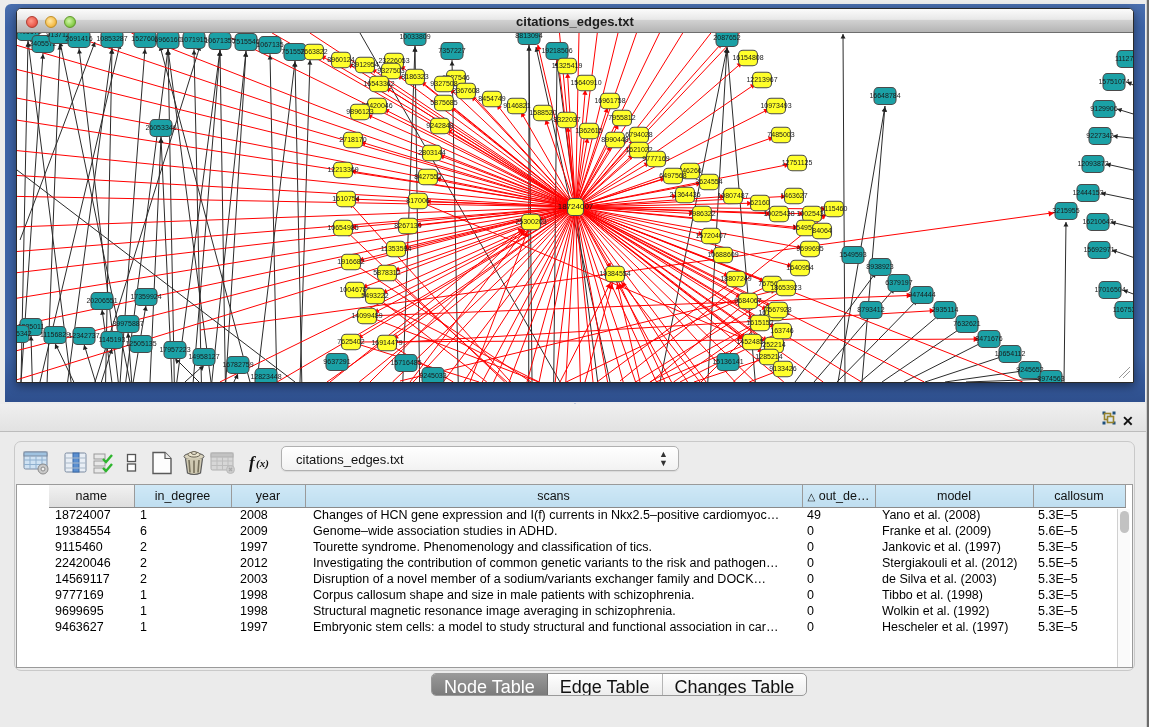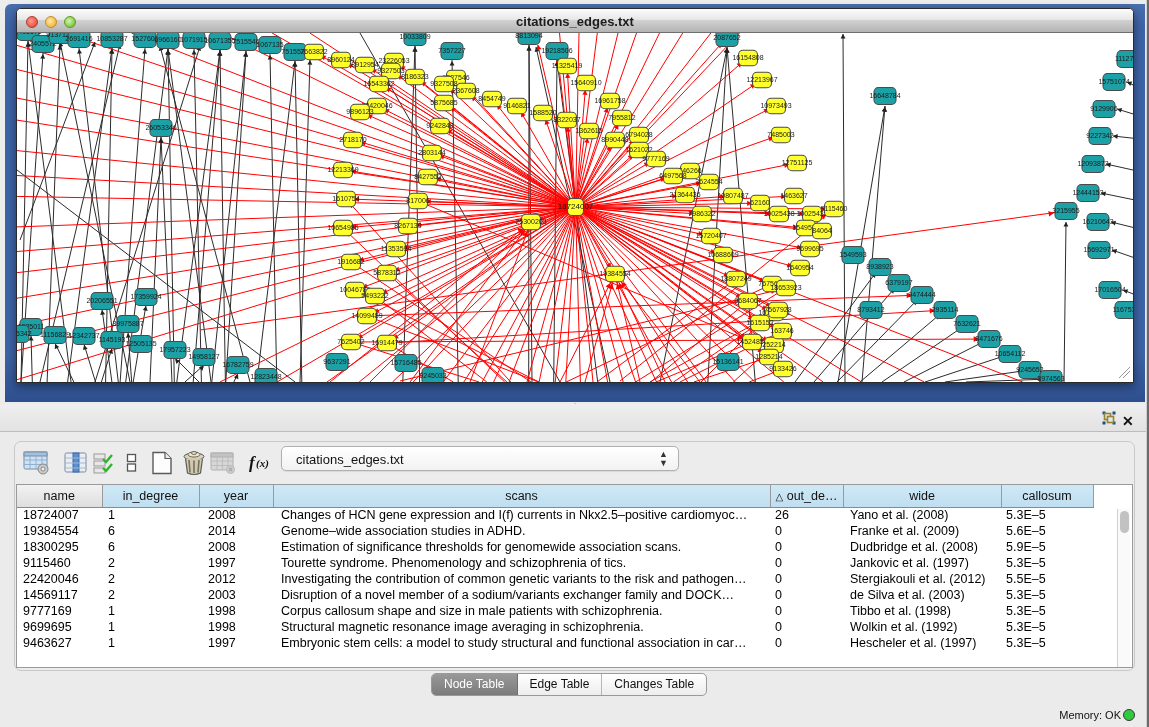--- a/index.html
+++ b/index.html
@@ -38,32 +38,32 @@
   #toolbar { position:absolute; left:0px; top:6px; width:100%; height:32px; }
   .tbi { position:absolute; top:2px; }
   #combo { position:absolute; left:266px; top:-2px; width:398px; height:25px;
     background:linear-gradient(180deg,#ffffff,#f2f2f2); border:1px solid #b0b0b0;
     border-radius:5px; box-shadow:0 1px 1px rgba(0,0,0,0.08); }
   #combo .ct { position:absolute; left:14px; top:5px; font-size:13px; color:#111; }
   #combo .arr { position:absolute; right:10px; top:3px; font-size:9px; color:#333; line-height:9px; text-align:center; }
   
   #tablewrap { position:absolute; left:1px; top:42px; width:1117px; height:184px;
     background:#fff; border:1px solid #9a9a9a; }
-  table.grid { border-collapse:collapse; table-layout:fixed; width:1076px; font-size:12.5px; }
+  table.grid { border-collapse:collapse; table-layout:fixed; width:1076px; font-size:12.5px;margin-left:32px; }
   table.grid th { height:22px; font-weight:normal; text-align:center; color:#111;
     background:linear-gradient(180deg,#cfe8f6,#bfdef0); border-right:1px solid #9a9a9a; border-bottom:1px solid #8a8a8a; overflow:hidden; white-space:nowrap; }
   table.grid th.namecol { background:linear-gradient(180deg,#f2f2f2,#dedede); }
   table.grid td { height:16px; padding:0 0 0 6px; color:#000; white-space:nowrap; overflow:hidden; }
   .scrollbar { position:absolute; right:2px; top:24px; width:13px; height:158px; background:#fafafa; border-left:1px solid #d0d0d0; }
   .thumb { position:absolute; left:1.5px; top:2px; width:9px; height:22px; background:#c2c2c2; border-radius:5px; }
   
   #tabs { position:absolute; left:416px; top:231px; height:23px; display:flex;
     border:1px solid #9a9a9a; border-radius:5px; overflow:hidden;
     background:linear-gradient(180deg,#ffffff,#ededed); }
-  #tabs .tab { padding:3px 12px 0 12px; font-size:12px; color:#111; border-right:1px solid #b5b5b5; }
+  #tabs .tab { padding:3px 12px 0 12px; font-size:18px; color:#111; border-right:1px solid #b5b5b5; }
   #tabs .tab.sel { background:linear-gradient(180deg,#999999,#7b7b7b); color:#fff; border-right:1px solid #6f6f6f;}
   
   #status { position:absolute; left:0; top:265px; width:1149px; height:30px; }
   #mem { position:absolute; right:28px; top:12px; font-size:11px; color:#111; }
   #memdot { position:absolute; right:14px; top:12px; width:12px; height:12px; border-radius:50%;
     background:#2fca3e; border:1.5px solid #3a3a3a; }
   
   #edgestrip { position:absolute; right:0; top:0; width:3px; height:727px; background:#6b6b6b; border-left:1px solid #cfcfcf; }
   #edgestrip2 { position:absolute; right:4px; top:0px; width:0px; height:0px; }
 </style>
@@ -634,55 +634,46 @@
             <col style="width:158px">
             <col style="width:92px">
           </colgroup>
 <tbody>
             <tr>
               <th class="namecol">name</th>
               <th>in_degree</th>
               <th>year</th>
               <th>scans</th>
               <th><span style="font-size:10px">△</span> out_de…</th>
-              <th>wide</th>
+              <th>model</th>
               <th>callosum</th>
             </tr>
 <tr>
               <td>18724007</td>
               <td>1</td>
               <td style="padding-left:9px">2008</td>
               <td style="padding-left:8px">Changes of HCN gene expression and I(f) currents in Nkx2.5–positive cardiomyoc…</td>
-              <td style="padding-left:5px">26</td>
+              <td style="padding-left:5px">49</td>
               <td style="padding-left:7px">Yano et al. (2008)</td>
               <td style="padding-left:5px">5.3E–5</td>
             </tr>
 <tr>
               <td>19384554</td>
               <td>6</td>
-              <td style="padding-left:9px">2014</td>
+              <td style="padding-left:9px">2009</td>
               <td style="padding-left:8px">Genome–wide association studies in ADHD.</td>
               <td style="padding-left:5px">0</td>
               <td style="padding-left:7px">Franke et al. (2009)</td>
               <td style="padding-left:5px">5.6E–5</td>
             </tr>
 <tr>
-              <td>18300295</td>
-              <td>6</td>
-              <td style="padding-left:9px">2008</td>
-              <td style="padding-left:8px">Estimation of significance thresholds for genomewide association scans.</td>
-              <td style="padding-left:5px">0</td>
-              <td style="padding-left:7px">Dudbridge et al. (2008)</td>
-              <td style="padding-left:5px">5.9E–5</td>
-            </tr>
-<tr>
               <td>9115460</td>
               <td>2</td>
               <td style="padding-left:9px">1997</td>
-              <td style="padding-left:8px">Tourette syndrome. Phenomenology and schizophrenia of tics.</td>
+              <td style="padding-left:8px">Tourette syndrome. Phenomenology and classification of tics.</td>
               <td style="padding-left:5px">0</td>
               <td style="padding-left:7px">Jankovic et al. (1997)</td>
               <td style="padding-left:5px">5.3E–5</td>
             </tr>
 <tr>
               <td>22420046</td>
               <td>2</td>
               <td style="padding-left:9px">2012</td>
               <td style="padding-left:8px">Investigating the contribution of common genetic variants to the risk and pathogen…</td>
               <td style="padding-left:5px">0</td>
@@ -730,19 +721,15 @@
 <div class="scrollbar">
           <div class="thumb"></div>
         </div>
       </div>
     <div id="tabs">
       <div class="tab sel">Node Table</div>
       <div class="tab">Edge Table</div>
       <div class="tab" style="border-right:none">Changes Table</div>
     </div>
   </div>
-  <div id="status">
-    <span id="mem">Memory: OK</span>
-    <div id="memdot"></div>
-  </div>
 </div>
 <div id="edgestrip"></div>
 <div id="edgestrip2"></div>
 
 </body></html>

